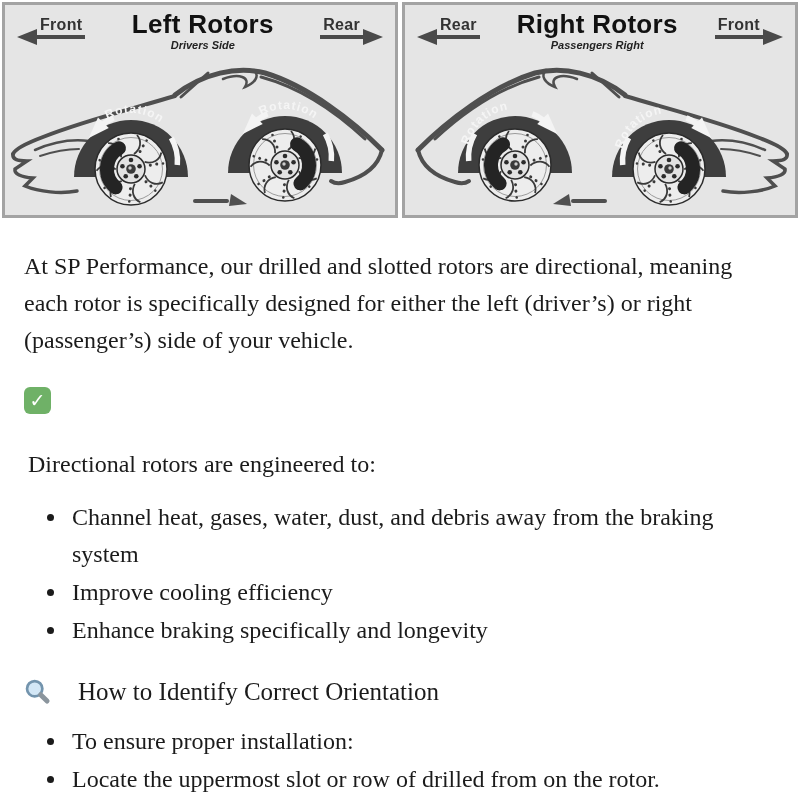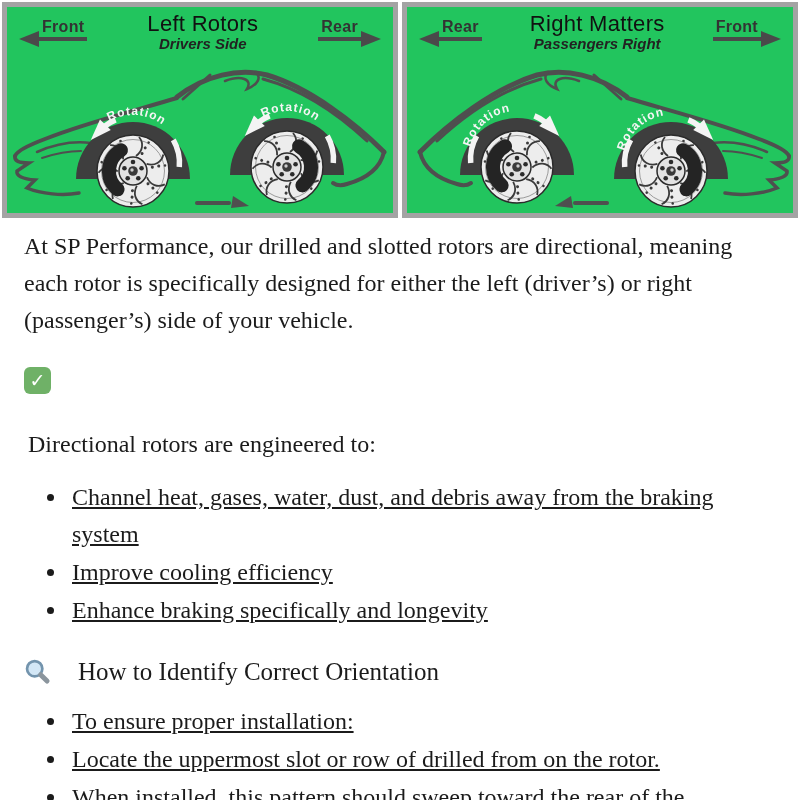--- a/index.html
+++ b/index.html
@@ -4,48 +4,48 @@
 <style>
   html,body { margin:0; padding:0; }
   body {
     width:800px; height:800px; overflow:hidden; background:#ffffff;
     font-family:"Liberation Serif", serif; color:#1b1b1b;
   }
   
   .panels { display:flex; gap:4px; padding:2px; }
   .panel {
     box-sizing:border-box; width:396px; height:216px;
-    border:5px solid #a3a3a3; background:#22c55e; overflow:hidden;
+    border:3px solid #a3a3a3; background:#e5e5e5; overflow:hidden;
   }
   .panel-header {
     display:flex; justify-content:space-between; align-items:flex-start;
     padding:8px 12px 0; height:48px; box-sizing:border-box;
     font-family:"Liberation Sans", sans-serif;
   }
   .dir { display:inline-flex; align-items:flex-end; font-weight:bold; font-size:16px; color:#333; margin-top:3px; }
   .dir-label { border-bottom:4px solid #4a4a4a; padding:0 3px 1px; letter-spacing:.3px; }
   .tri { width:0; height:0; border-top:8px solid transparent; border-bottom:8px solid transparent; margin-bottom:-6px; }
   .tri-left  { border-right:20px solid #4a4a4a; }
   .tri-right { border-left:20px solid #4a4a4a; }
   .panel-title-block { text-align:center; margin-top:-3px; line-height:1.1; }
-  .panel-title { font-size:22px; font-weight:normal; color:#111; letter-spacing:.3px; }
-  .panel-subtitle { font-size:15px; font-weight:bold; font-style:italic; color:#222; }
+  .panel-title { font-size:26px; font-weight:bold; color:#111; letter-spacing:.3px; }
+  .panel-subtitle { font-size:11px; font-weight:bold; font-style:italic; color:#222; }
   .car-svg { display:block; width:390px; height:160px; }
   .rot-text {
     font-family:"Liberation Sans", sans-serif; font-size:12px; font-weight:bold;
     fill:#f5f5f5; letter-spacing:1px;
   }
   
   .article { padding:4px 26px 0 24px; font-size:24px; line-height:1.54; }
-  .intro { max-width:744px; margin:4px 0 0; }
+  .intro { max-width:744px; margin:24px 0 0; }
   h2 { display:flex; align-items:center; gap:11px; font-size:25px; margin:28px 0 0; line-height:1.2; }
   .h-bold { font-weight:bold; }
   .h-reg  { font-weight:normal; gap:27px; }
   .lead { margin:32px 4px 0; }
-  ul { margin:16px 0 0; padding-left:44px; max-width:692px;text-decoration:underline; }
+  ul { margin:16px 0 0; padding-left:44px; max-width:692px; }
   li { padding-left:4px; margin:1px 0; }
   .check-icon {
     flex:0 0 auto; width:27px; height:27px; background:#6fb167; border-radius:6px;
     color:#fff; display:inline-flex; align-items:center; justify-content:center;
     font-size:19px; font-weight:bold; font-family:"DejaVu Sans", sans-serif;
   }
   .mag-icon { flex:0 0 auto; width:27px; height:27px; }
 </style>
 </head>
 <body>
@@ -146,21 +146,21 @@
     </svg>
   </section>
 
   <section class="panel">
     <div class="panel-header">
       <span class="dir">
         <span class="tri tri-left"></span>
         <span class="dir-label">Rear</span>
       </span>
       <span class="panel-title-block">
-        <span class="panel-title" style="display:block">Right Matters</span>
+        <span class="panel-title" style="display:block">Right Rotors</span>
         <span class="panel-subtitle" style="display:block">Passengers Right</span>
       </span>
       <span class="dir">
         <span class="dir-label">Front</span>
         <span class="tri tri-right"></span>
       </span>
     </div>
 
     <svg class="car-svg" viewBox="0 0 390 160">
       <g transform="translate(390,0) scale(-1,1)">

